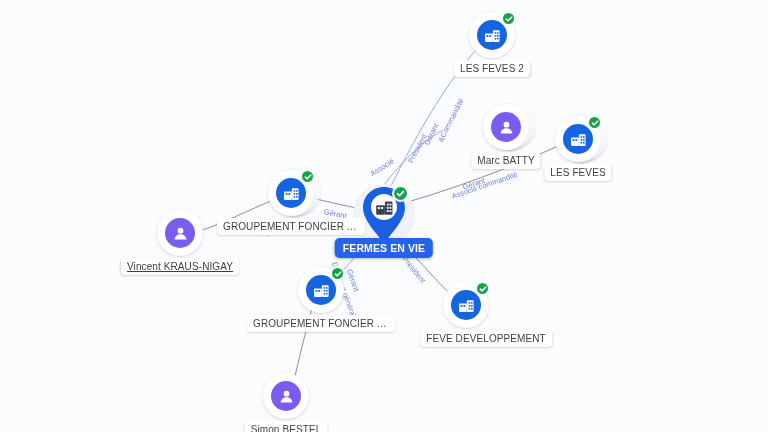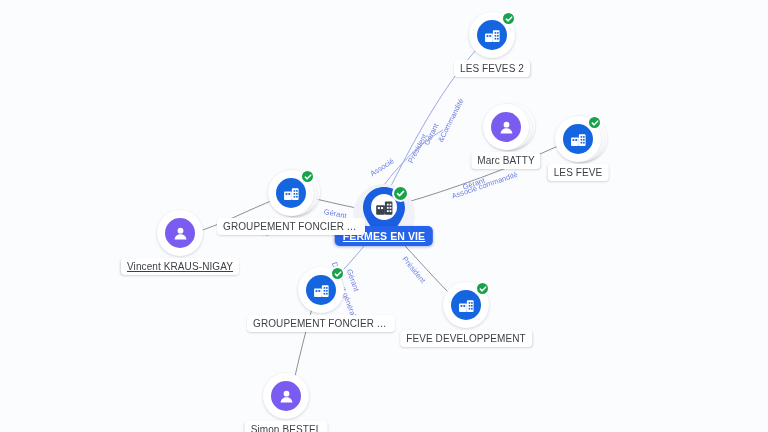--- a/index.html
+++ b/index.html
@@ -143,21 +143,21 @@
         <rect x="18.4" y="11.3" width="2.3" height="2.3" fill="#ffffff"></rect>
         <rect x="15" y="15.4" width="2.3" height="2.3" fill="#ffffff"></rect>
         <rect x="18.4" y="15.4" width="2.3" height="2.3" fill="#ffffff"></rect>
       </svg>
       <div class="pin-check">
         <svg width="9" height="9" viewBox="0 0 12 12">
             <path d="M2 6.2 L4.7 8.8 L10 3.2" fill="none" stroke="#ffffff" stroke-width="2.1" stroke-linecap="round" stroke-linejoin="round"></path>
           </svg>
       </div>
     </div>
-    <div class="lbl lbl-root" style="top:40px;text-decoration:underline;">FERMES EN VIE</div>
+    <div class="lbl lbl-root" style="top:52px;">FERMES EN VIE</div>
   </div>
 
   
   <div id="node-layer">
       <div class="node" style="left: 492px; top: 35px; text-align: center;">
     <div class="node-art">
 
       <div class="disc"></div>
       <div class="badge-round">
         <svg width="17" height="17" viewBox="0 0 24 24">
@@ -214,21 +214,21 @@
     <rect x="15" y="15.4" width="2.3" height="2.3" fill="#1565e0"></rect>
     <rect x="18.4" y="15.4" width="2.3" height="2.3" fill="#1565e0"></rect>
   </svg>
       </div>
       <div class="check">
     <svg width="8" height="8" viewBox="0 0 12 12">
               <path d="M2 6.2 L4.7 8.8 L10 3.2" fill="none" stroke="#ffffff" stroke-width="2.2" stroke-linecap="round" stroke-linejoin="round"></path>
             </svg>
   </div>
     </div>
-    <div class="lbl lbl-truncate" style="top:48px;">LES FEVE</div>
+    <div class="lbl lbl-truncate" style="top:48px;">LES FEVES</div>
       </div>
       <div class="node" style="left: 291px; top: 193px;">
     <div class="node-art">
       <div class="disc stack1"></div>
        <div class="disc stack2"></div>
       <div class="disc"></div>
       <div class="badge-round">
         <svg width="17" height="17" viewBox="0 0 24 24">
     <rect x="1.5" y="9" width="11" height="12" rx="1.2" fill="#ffffff"></rect>
     <rect x="12.5" y="4.5" width="9.5" height="16.5" rx="1.2" fill="#ffffff"></rect>
@@ -307,21 +307,21 @@
     <rect x="15" y="15.4" width="2.3" height="2.3" fill="#1565e0"></rect>
     <rect x="18.4" y="15.4" width="2.3" height="2.3" fill="#1565e0"></rect>
   </svg>
       </div>
       <div class="check">
     <svg width="8" height="8" viewBox="0 0 12 12">
               <path d="M2 6.2 L4.7 8.8 L10 3.2" fill="none" stroke="#ffffff" stroke-width="2.2" stroke-linecap="round" stroke-linejoin="round"></path>
             </svg>
   </div>
     </div>
-    <div class="lbl lbl-truncate" style="top:48px;">FEVE DEVELOPPEMENT</div>
+    <div class="lbl lbl-truncate" style="top:48px;margin-left:20px;">FEVE DEVELOPPEMENT</div>
       </div>
       <div class="node" style="left: 286px; top: 396px;">
     <div class="node-art">
 
       <div class="disc"></div>
       <div class="badge-person">
         <svg width="17" height="17" viewBox="0 0 24 24">
     <circle cx="12" cy="8" r="4.1" fill="#ffffff"></circle>
     <path d="M3.6 20.5 C4.4 15.4 8 13.2 12 13.2 C16 13.2 19.6 15.4 20.4 20.5 Z" fill="#ffffff"></path>
   </svg>

